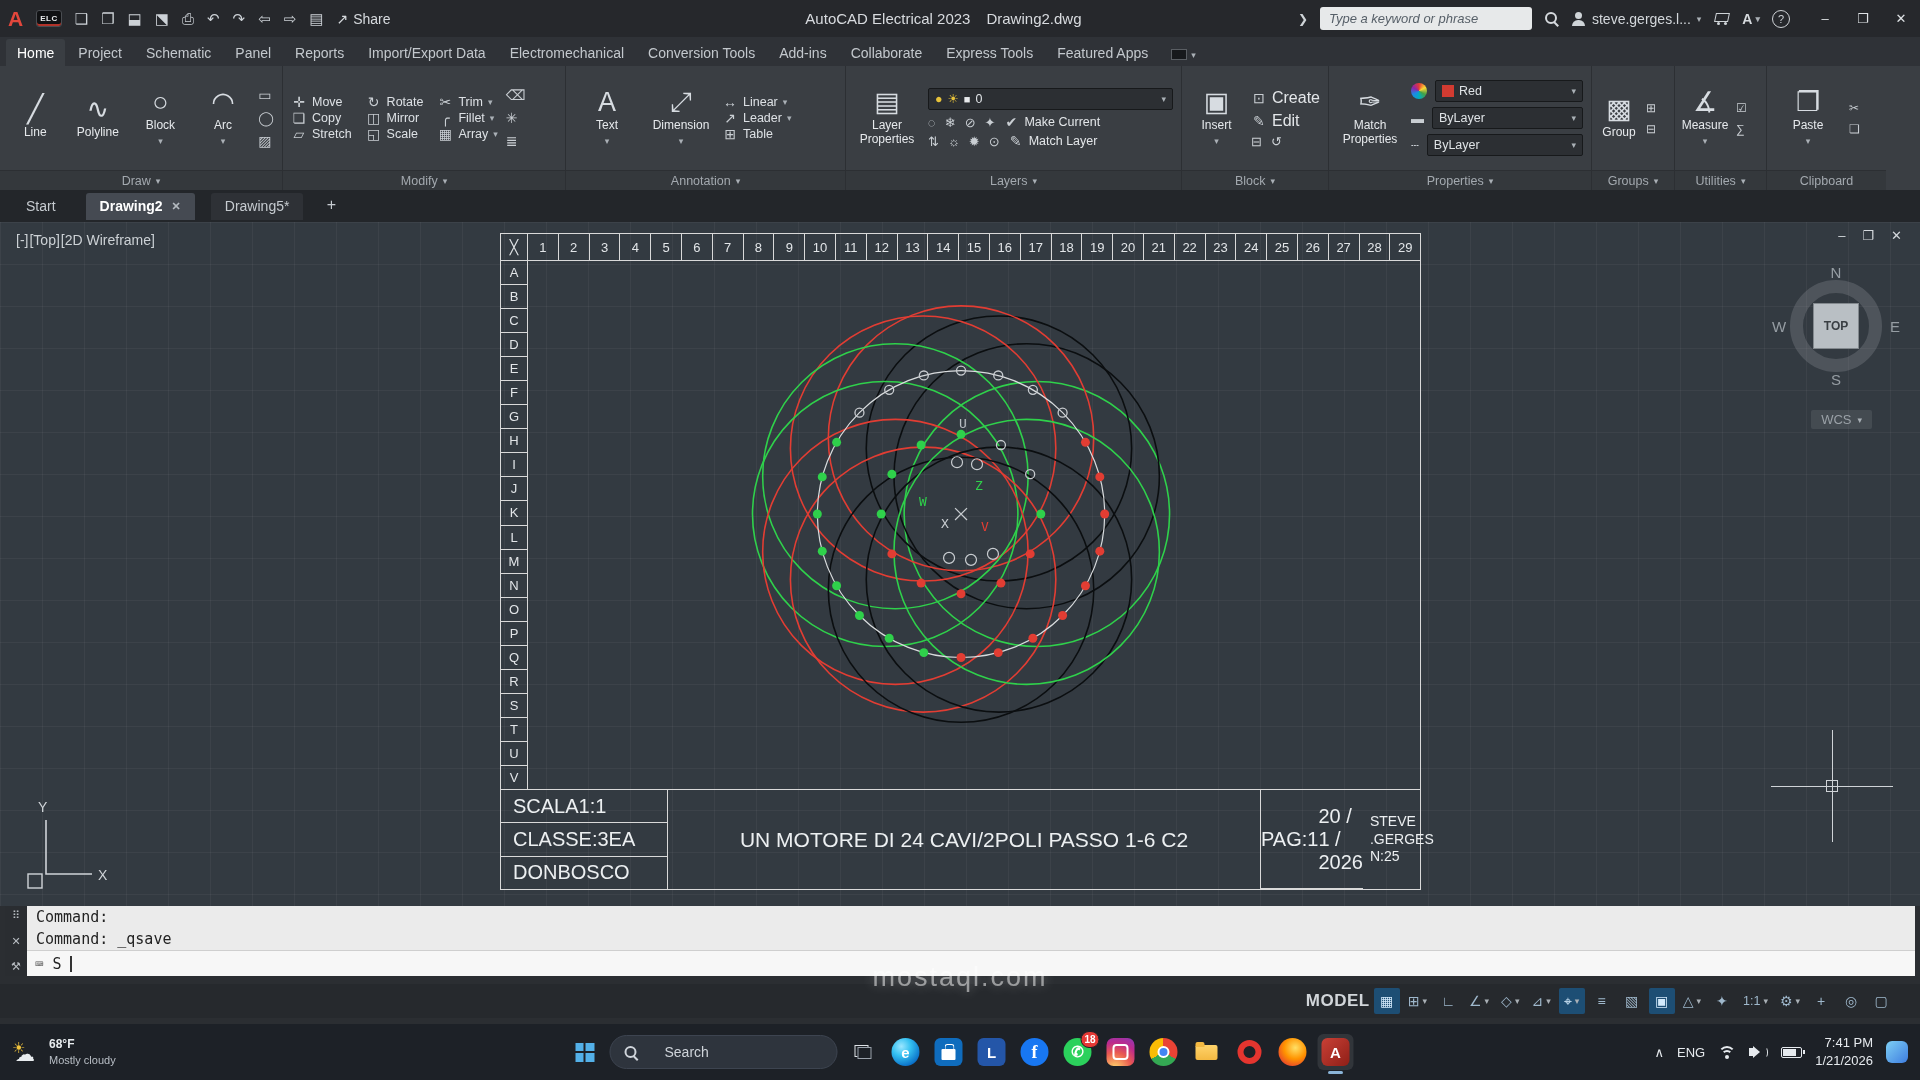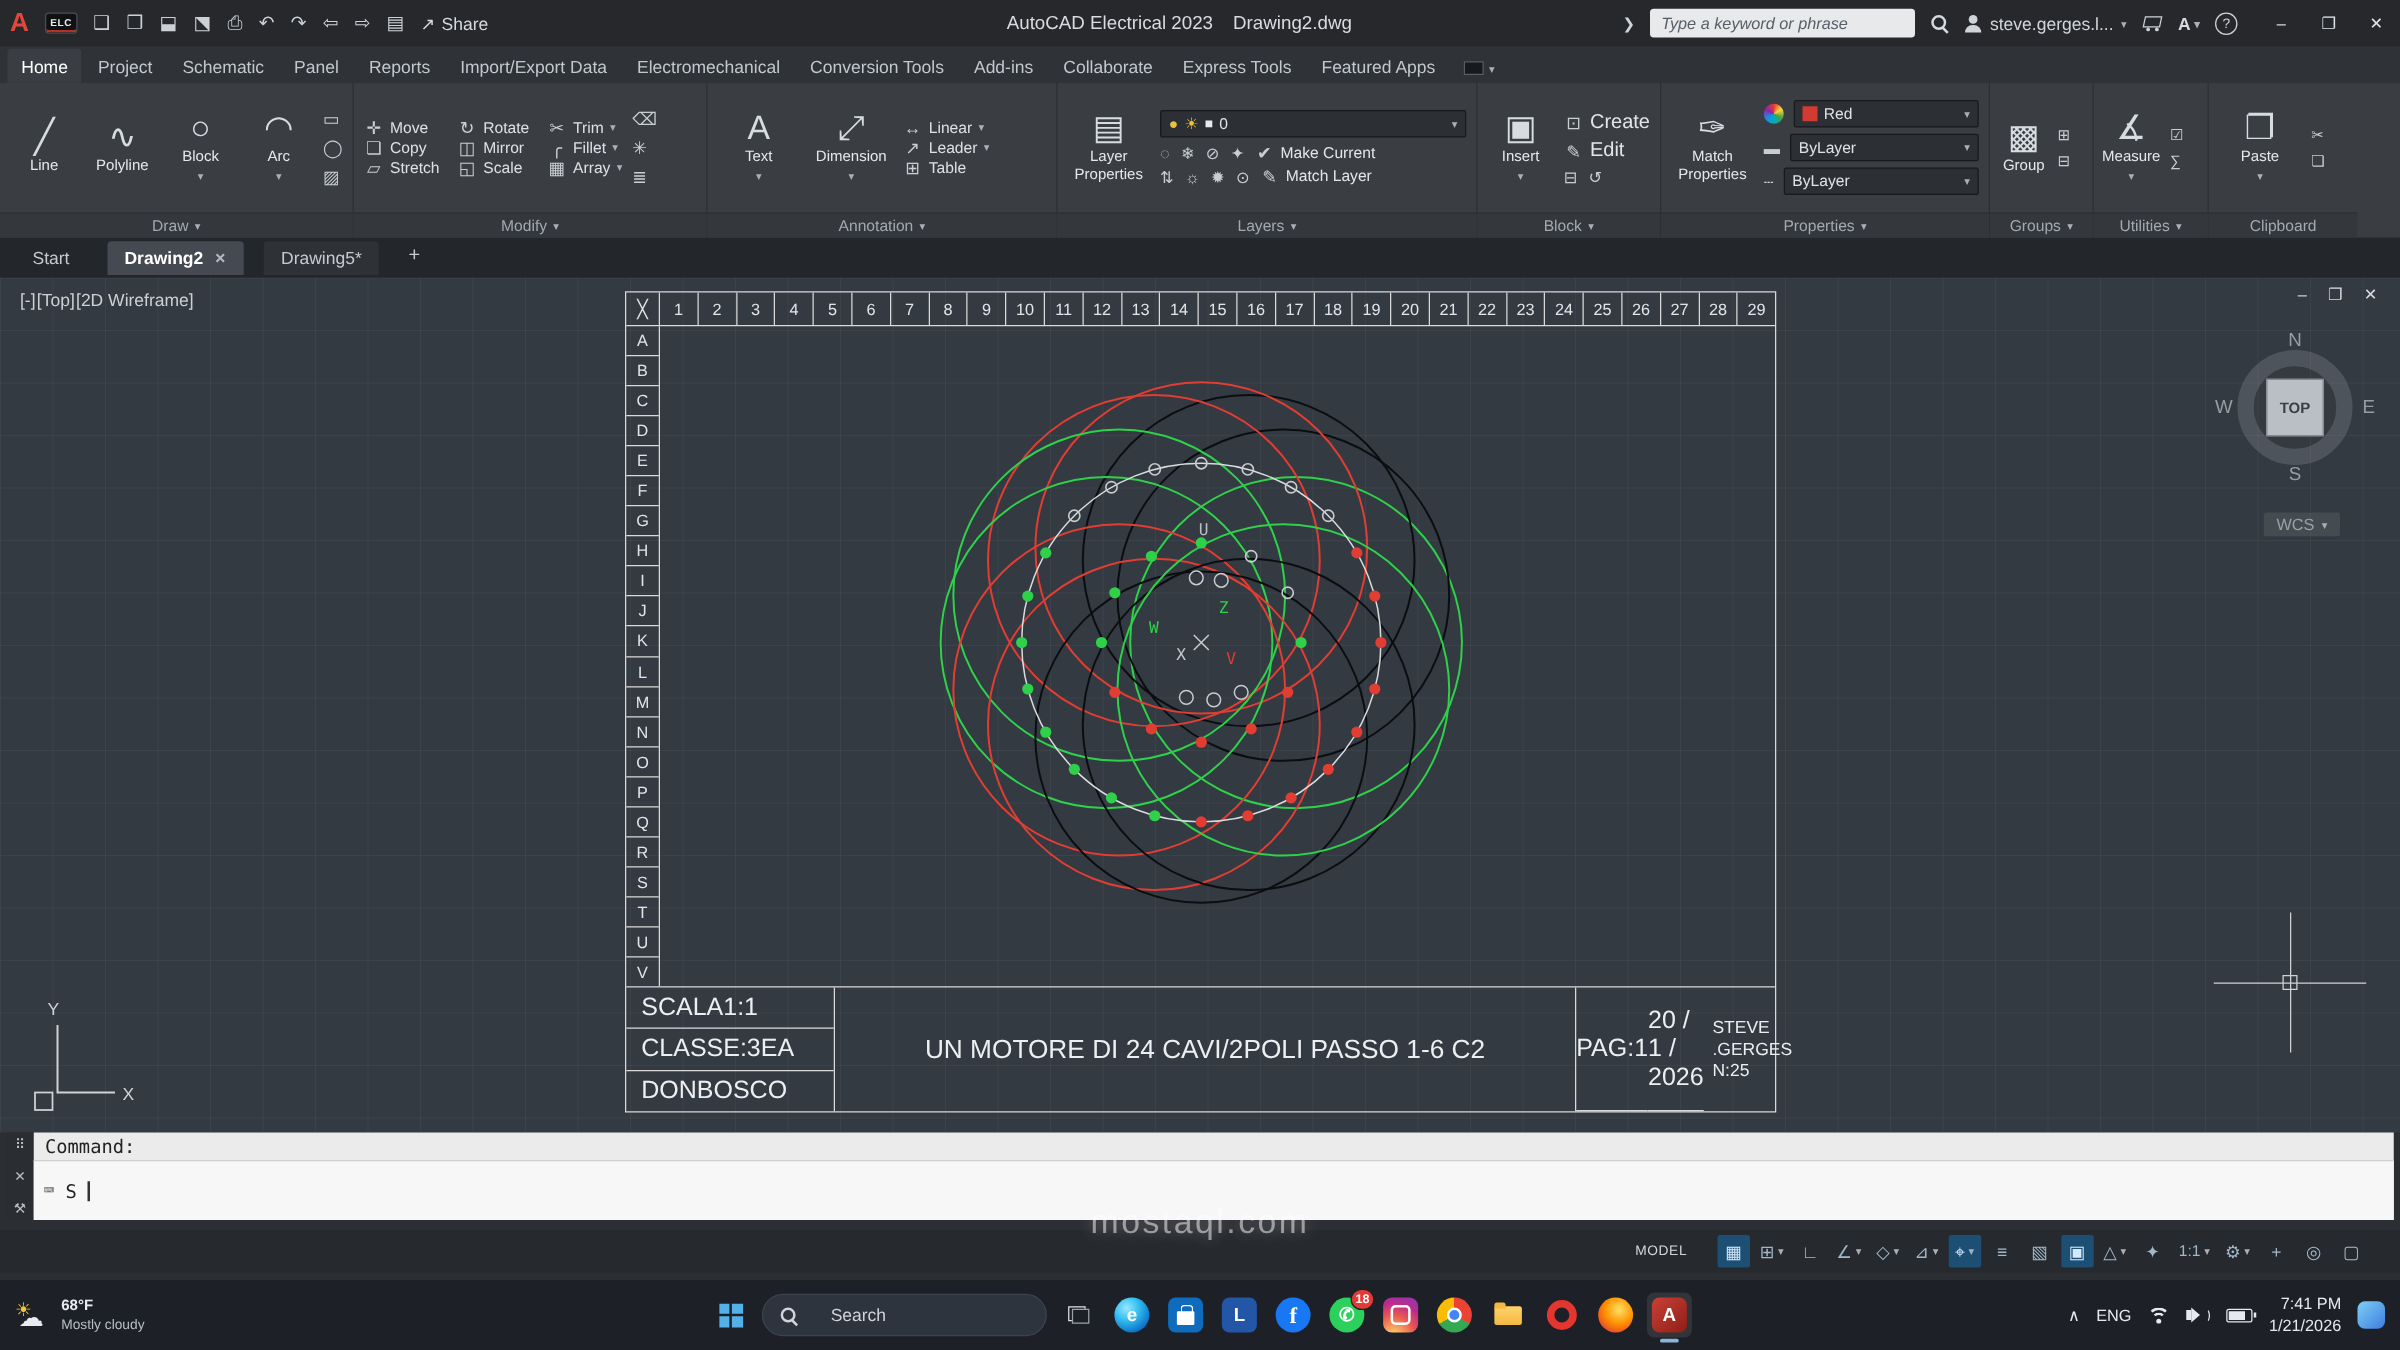--- a/index.html
+++ b/index.html
@@ -107,21 +107,21 @@
   
   .cmd{position:absolute;top:906px;left:5px;right:5px;height:70px;display:flex;z-index:10}
   .cmd-gutter{width:22px;flex:none;background:#2a2d31;display:flex;flex-direction:column;align-items:center;justify-content:space-between;padding:3px 0;color:#b9bec3;font-size:11px}
   .cmd-main{flex:1;display:flex;flex-direction:column;background:#ebebeb;font-family:"DejaVu Sans Mono",monospace;color:#222;font-size:15px}
   .cmd-line{height:22px;flex:none;display:flex;align-items:center;padding:0 9px;white-space:pre}
   .cmd-input{flex:1;background:#f7f7f7;border-top:1px solid #cfcfcf;display:flex;align-items:center;gap:9px;padding:0 8px}
   .cmd-input .gi{color:#555;font-size:14px}
   .cursor{width:2px;height:16px;background:#333}
   
   .statusbar{position:absolute;top:984px;left:0;right:0;height:34px;background:#26292d;display:flex;align-items:center;justify-content:flex-end;gap:4px;padding-right:26px;font-size:14px;color:#9fb8cc;z-index:10}
-  .sb-model{color:#d2d6da;font-weight:400;letter-spacing:.5px;margin-right:20px;font-size:11px}
+  .sb-model{color:#d2d6da;font-weight:700;letter-spacing:.5px;margin-right:0;font-size:17px}
   .sb-item{min-width:26px;height:26px;display:flex;align-items:center;justify-content:center;gap:3px;border-radius:2px;padding:0 4px}
   .sb-item.active{background:#1d4e74;color:#d2e9fb}
   .sb-scale{font-size:12.5px}
   
   .taskbar{position:absolute;top:1024px;left:0;right:0;height:56px;background:#1d2127;z-index:15}
   .weather{position:absolute;left:12px;top:0;height:56px;display:flex;align-items:center;gap:9px}
   .wicon{position:relative;width:28px;height:26px}
   .wsun{position:absolute;left:0;top:0;color:#f3c53d;font-size:15px}
   .wcloud{position:absolute;left:3px;top:3px;color:#e8ecef;font-size:20px}
   .wtxt{font-size:12px;line-height:1.3;color:#e8ecef}
@@ -733,20 +733,21 @@
 </div>
 
 <div class="cmd">
   <div class="cmd-gutter">
     <span>⠿</span>
     <span>✕</span>
     <span>⚒</span>
   </div>
   <div class="cmd-main">
     <div class="cmd-line">Command:</div>
+    <div class="cmd-line">Command: _qsave</div>
     <div class="cmd-input">
       <span class="gi">⌨</span>
       <span>S</span>
       <span class="cursor"></span>
     </div>
   </div>
 </div>
 
 <div class="statusbar">
   <span class="sb-model">MODEL</span>

